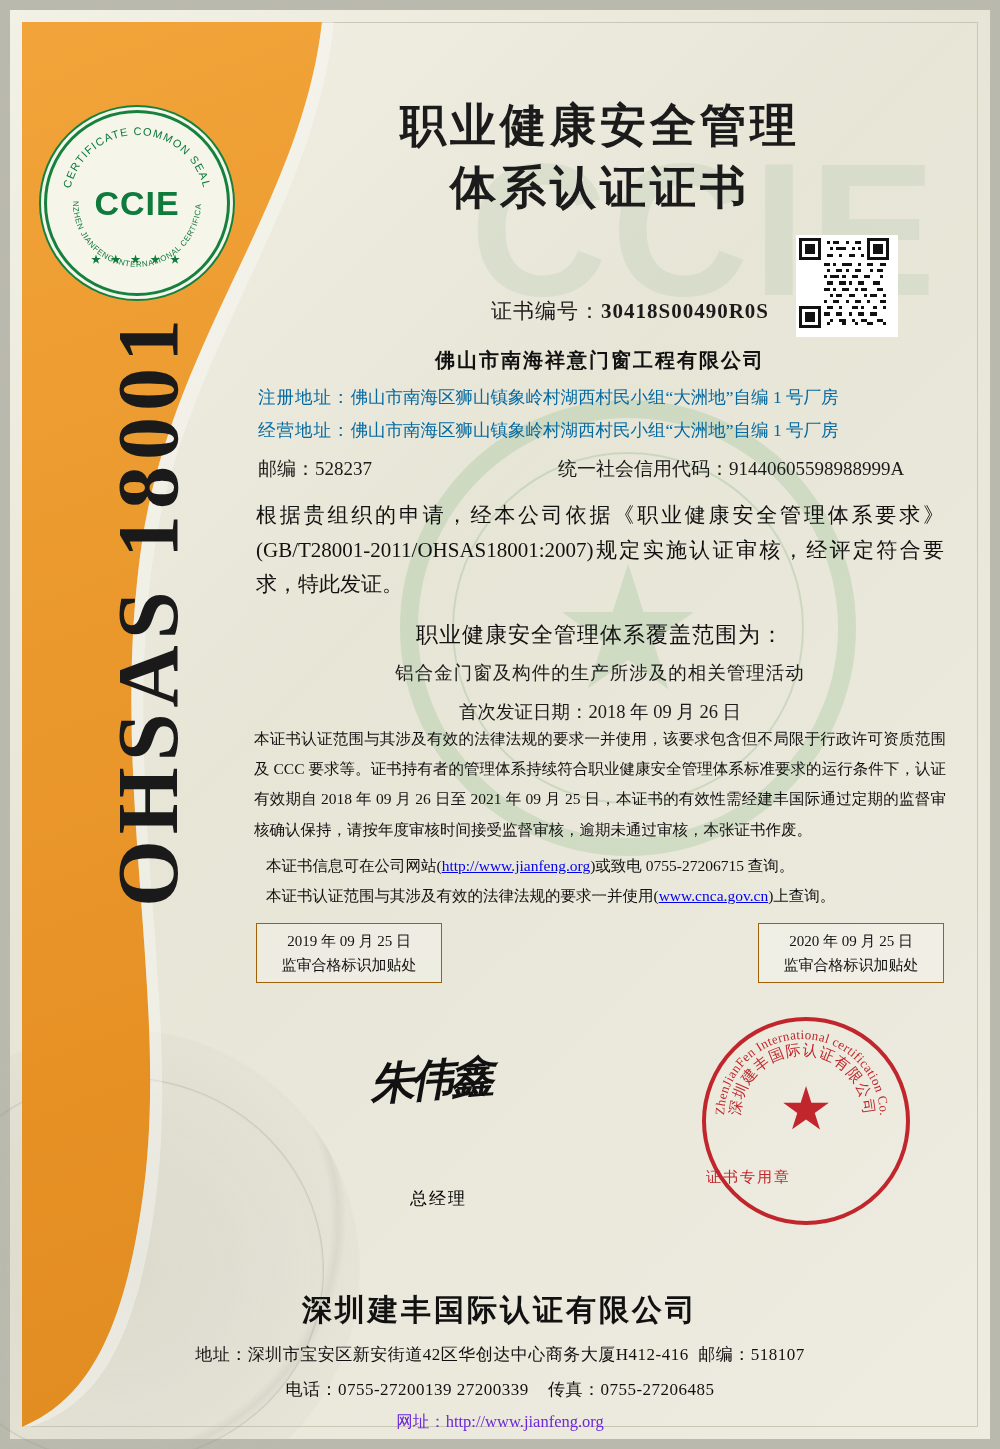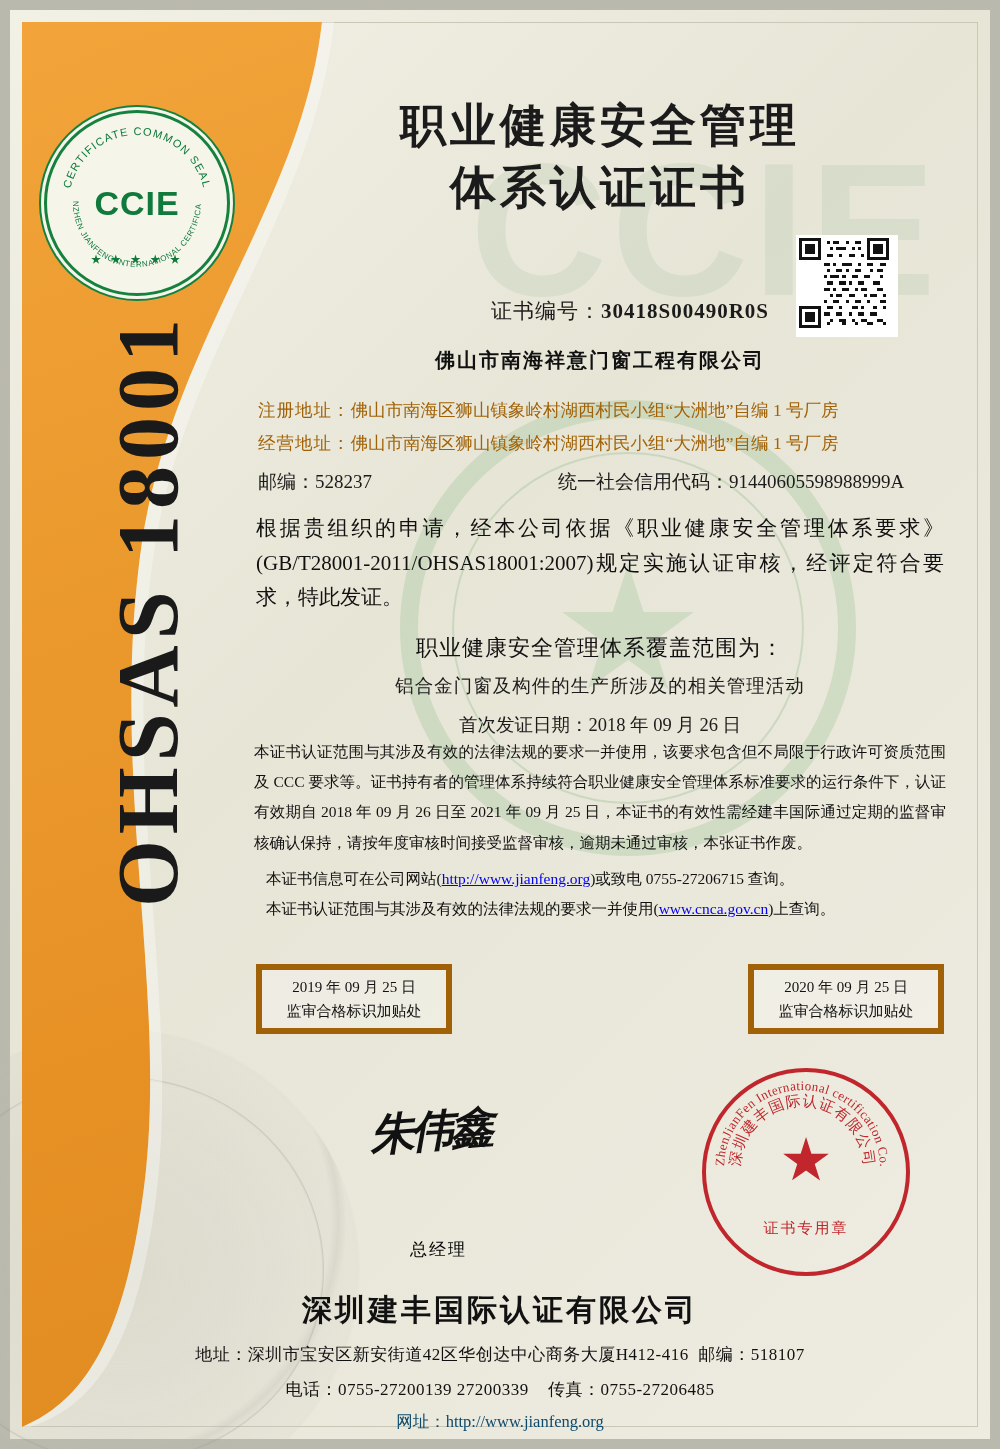--- a/index.html
+++ b/index.html
@@ -152,24 +152,24 @@
   .cert-no .num{font-family:"Liberation Serif",serif;font-weight:bold;}
   .company{
     margin-top:22px;
     text-align:center;
     font-size:20px;
     font-weight:bold;
     letter-spacing:2px;
     color:#111;
   }
   .addr-block{
-    margin-top:20px;
+    margin-top:7px;
     font-size:17.5px;
     line-height:1.85;
-    color:#a16207;
+    color:#0369a1;
     padding-left:8px;
   }
   .addr-row{white-space:nowrap;}
   .addr-label{letter-spacing:1px;}
   .meta-row{
     margin-top:10px;
     display:flex;
     font-size:19px;
     color:#1b1b1b;
     padding-left:8px;
@@ -220,28 +220,27 @@
     margin-left:12px;
   }
   .stamp-boxes{
     margin-top:12px;
     display:flex;
     justify-content:space-between;
     padding:0 6px;
   }
   .stamp-box{
     width:180px;
-    border:6px solid #a16207;
+    border:1px solid #a16207;
     text-align:center;
     font-size:15px;
     line-height:1.6;
     padding:5px 2px;
     color:#111;
     background:rgba(255,255,255,.25);
-    margin-top:28px;
   }
   
   .sig-area{
     position:relative;
     height:210px;
     margin-top:34px;
   }
   .signature{
     position:absolute;left:120px;top:34px;
     font-family:"Liberation Serif",serif;
@@ -260,36 +259,36 @@
     position:absolute;right:40px;top:0px;
     width:200px;height:200px;border-radius:50%;
     border:4px solid #c0262b;
     background:rgba(255,255,255,.05);
   }
   .red-seal .star{
     position:absolute;left:50%;top:44%;transform:translate(-50%,-50%);
     color:#c0262b;font-size:52px;line-height:1;
   }
   .red-seal .seal-bottom{
-    position:absolute;left:0;right:0;bottom:34px;text-align:center;
+    position:absolute;left:0;right:0;bottom:34px;
     color:#c0262b;font-size:15px;letter-spacing:2px;
   }
   .red-seal svg text{fill:#c0262b;font-family:"Liberation Serif",serif;}
   
   .footer{
     position:absolute;left:0;right:0;bottom:16px;
     text-align:center;
   }
   .issuer{
     font-size:30px;font-weight:bold;letter-spacing:3px;color:#111;
   }
   .footer-line{
     margin-top:12px;font-size:17px;color:#111;letter-spacing:.5px;text-align:center;
   }
-  .web{margin-top:10px;font-size:16.5px;color:#0c4a6e;}
+  .web{margin-top:10px;font-size:16.5px;color:#6d28d9;}
 </style>
 </head>
 <body>
 
 <div class="cert">
   <div class="frame-outer"></div>
   <div class="frame-inner"></div>
 
   <div class="globe"></div>
 

